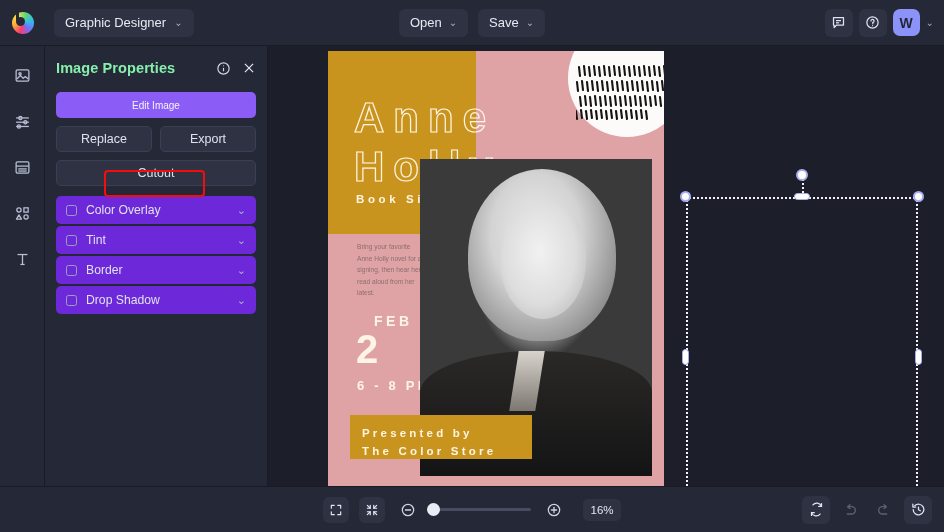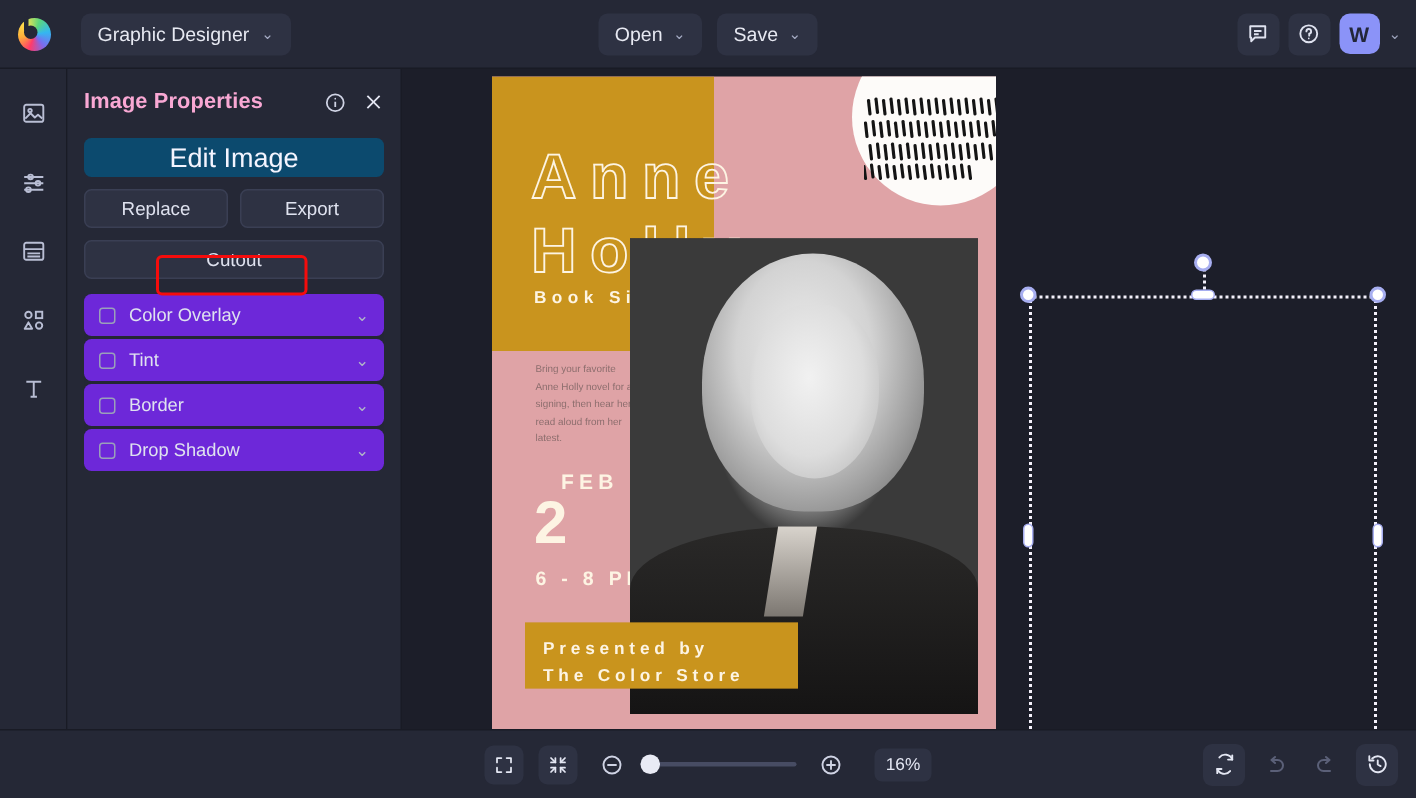--- a/index.html
+++ b/index.html
@@ -94,28 +94,28 @@
   .panel {
     width: 223px; flex: 0 0 223px;
     background: #252836;
     border-right: 1px solid #191b25;
     padding: 14px 11px 0 11px;
     position: relative;
   }
   .panel-head {
     display: flex; align-items: center; margin-bottom: 16px;
   }
-  .panel-title { color: #f9a8d4; font-size: 14.5px; font-weight: bold; letter-spacing: .1px; }
+  .panel-title { color: #86efac; font-size: 14.5px; font-weight: bold; letter-spacing: .1px; }
   .panel-head-icons { margin-left: auto; display: flex; align-items: center; gap: 11px; }
   .pi { cursor: pointer; color: #cfd3e4; display: flex; }
 
   .btn-primary {
     width: 100%; height: 26px;
-    background: #0c4a6e; border-radius: 5px;
-    color: #f4f5ff; font-size: 18px;
+    background: #8b5cf6; border-radius: 5px;
+    color: #f4f5ff; font-size: 10px;
     display: flex; align-items: center; justify-content: center;
     cursor: pointer; margin-bottom: 8px;
   }
   .btn-row { display: flex; gap: 8px; margin-bottom: 8px; }
   .btn-dark {
     flex: 1; height: 26px;
     background: #2e3243; border: 1px solid #3a3f54; border-radius: 5px;
     color: #dfe2ef; font-size: 12.5px;
     display: flex; align-items: center; justify-content: center;
     cursor: pointer;

